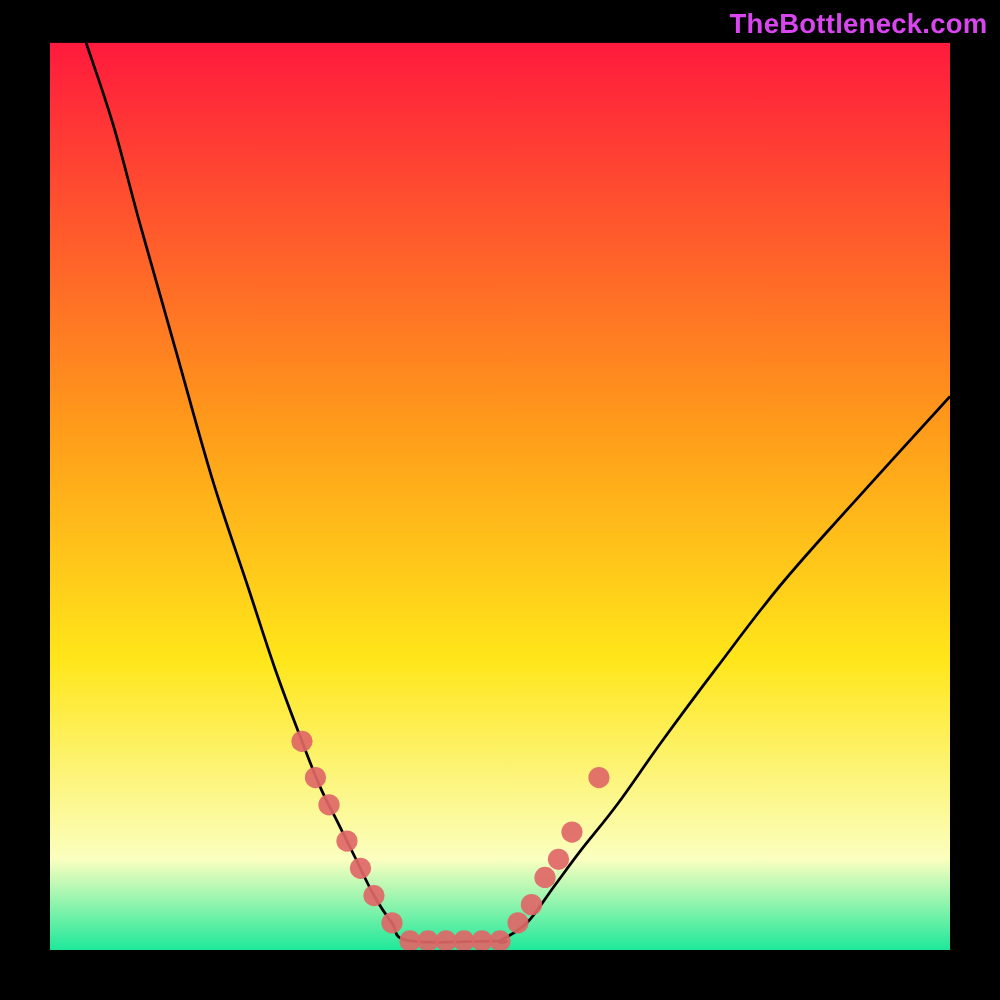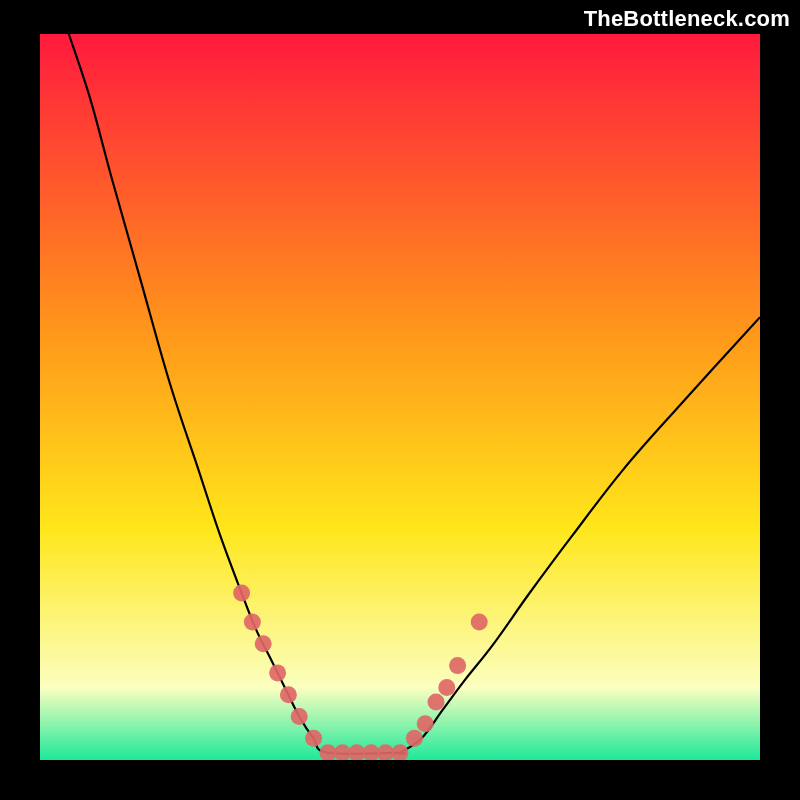--- a/index.html
+++ b/index.html
@@ -14,21 +14,21 @@
   .frame {
     position: relative;
     width: 800px;
     height: 800px;
     background: #000;
   }
   .watermark {
     position: absolute;
     top: 6px;
     right: 10px;
-    color: #ffffff;
+    color: #d946ef;
     font-size: 22px;
     font-weight: 600;
     letter-spacing: 0.2px;
     z-index: 20;
   }
   .plot {
     position: absolute;
     left: 40px;
     top: 34px;
     width: 720px;

